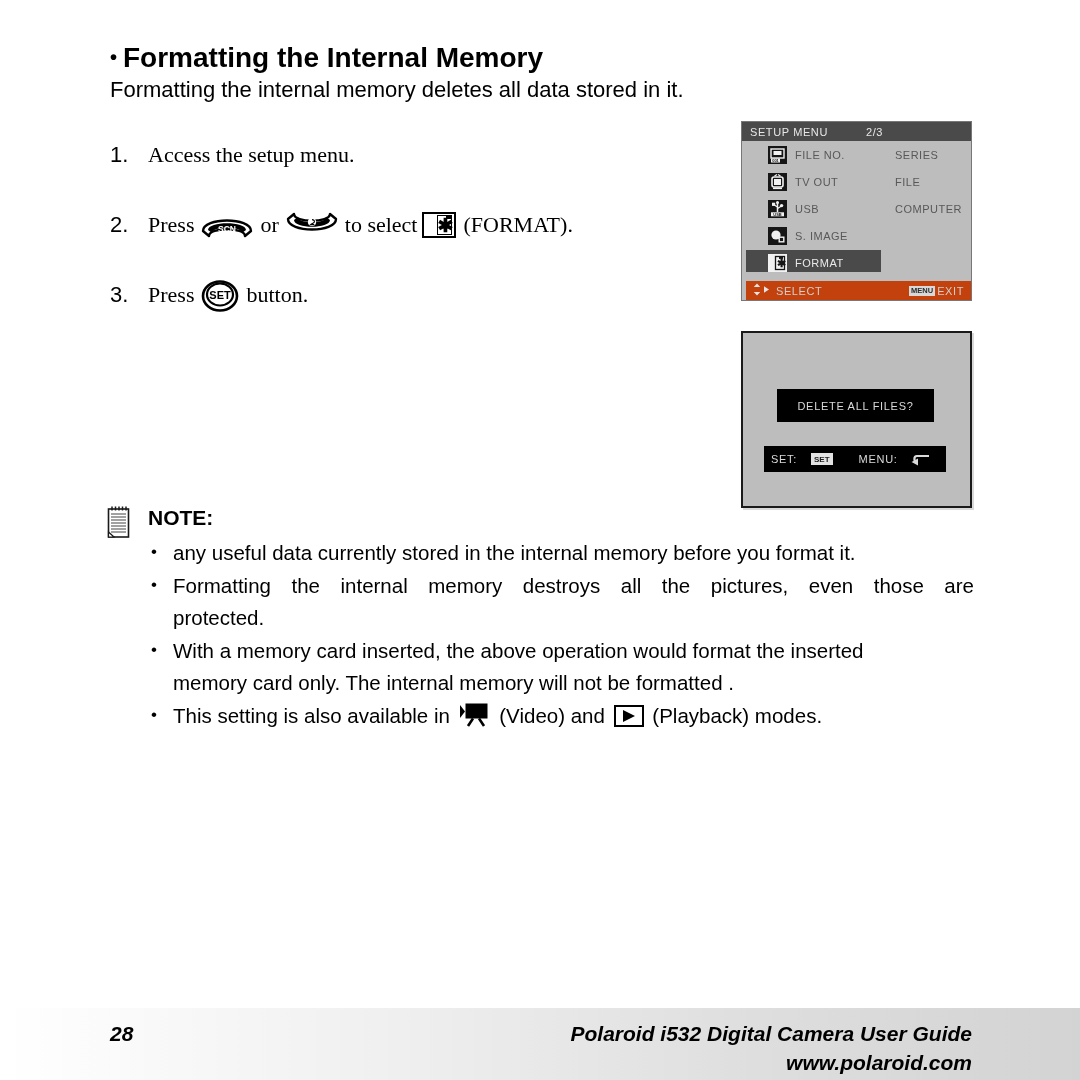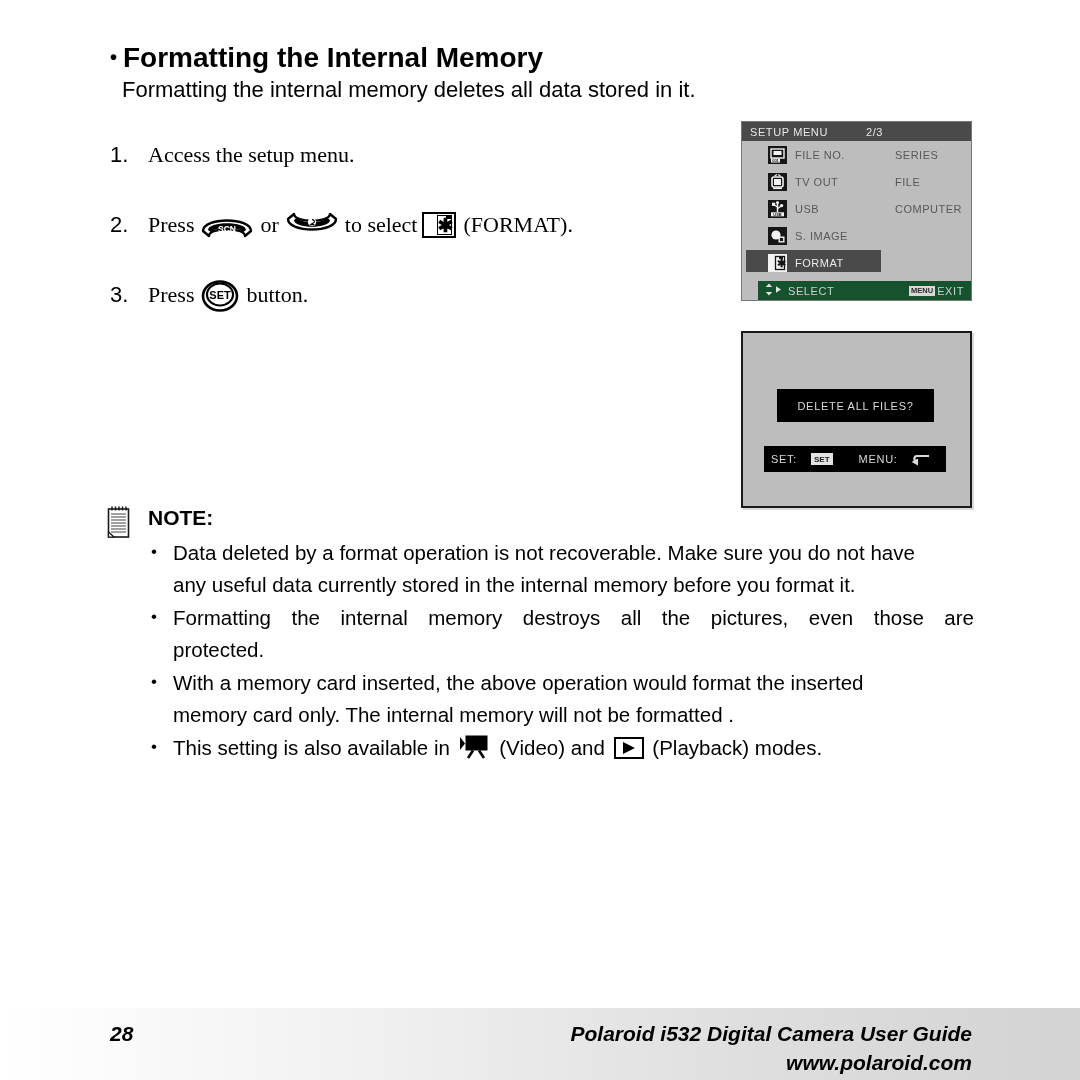--- a/index.html
+++ b/index.html
@@ -36,21 +36,20 @@
     font-size: 20px;
     vertical-align: 3px;
     margin-right: 6px;
   }
   .subheading {
     position: absolute;
     left: 110px;
     top: 77px;
     font-size: 22px;
     white-space: nowrap;
-    margin-left: 12px;
   }
 
   
   .steps {
     position: absolute;
     left: 110px;
     top: 131px;
     width: 600px;
     font-size: 22px;
   }
@@ -183,28 +182,28 @@
   .lcd-row .mi-label {
     width: 100px;
     letter-spacing: 0.5px;
   }
   .lcd-row .mi-value {
     letter-spacing: 0.5px;
     color: #585858;
   }
   .lcd-menu .botbar {
     height: 19px;
-    background: #14532d;
+    background: #c2410c;
     display: flex;
     align-items: center;
     padding: 0 7px 0 6px;
     color: #cfcfcf;
     letter-spacing: 0.6px;
     position: absolute;
-    bottom: 0; left: 16px; right: 0;
+    bottom: 0; left: 4px; right: 0;
   }
   .botbar .spacer { flex: 1 1 auto; }
   .botbar .menu-chip {
     display: inline-block;
     background: #d8d8d8;
     color: #2b2b2b;
     font-size: 7.5px;
     font-weight: bold;
     padding: 1px 2px;
     line-height: 8px;
@@ -573,21 +572,20 @@
       </g>
       <path d="M2.5 27 L8 32 L2.5 32 Z" fill="#ffffff" stroke="#1a1a1a" stroke-width="1.2"></path>
     </svg>
   </div>
   <div class="note-title">NOTE:</div>
 
   <div class="note-list">
 
     <div class="note-item">
       <span class="nb">•</span>
-      <div>Data deleted by a format operation is not recoverable. Make sure you do not have</div>
       <div>any useful data currently stored in the internal memory before you format it.</div>
     </div>
 
     <div class="note-item">
       <span class="nb">•</span>
       <div class="jline">Formatting the internal memory destroys all the pictures, even those are</div>
       <div>protected.</div>
     </div>
 
     <div class="note-item">

